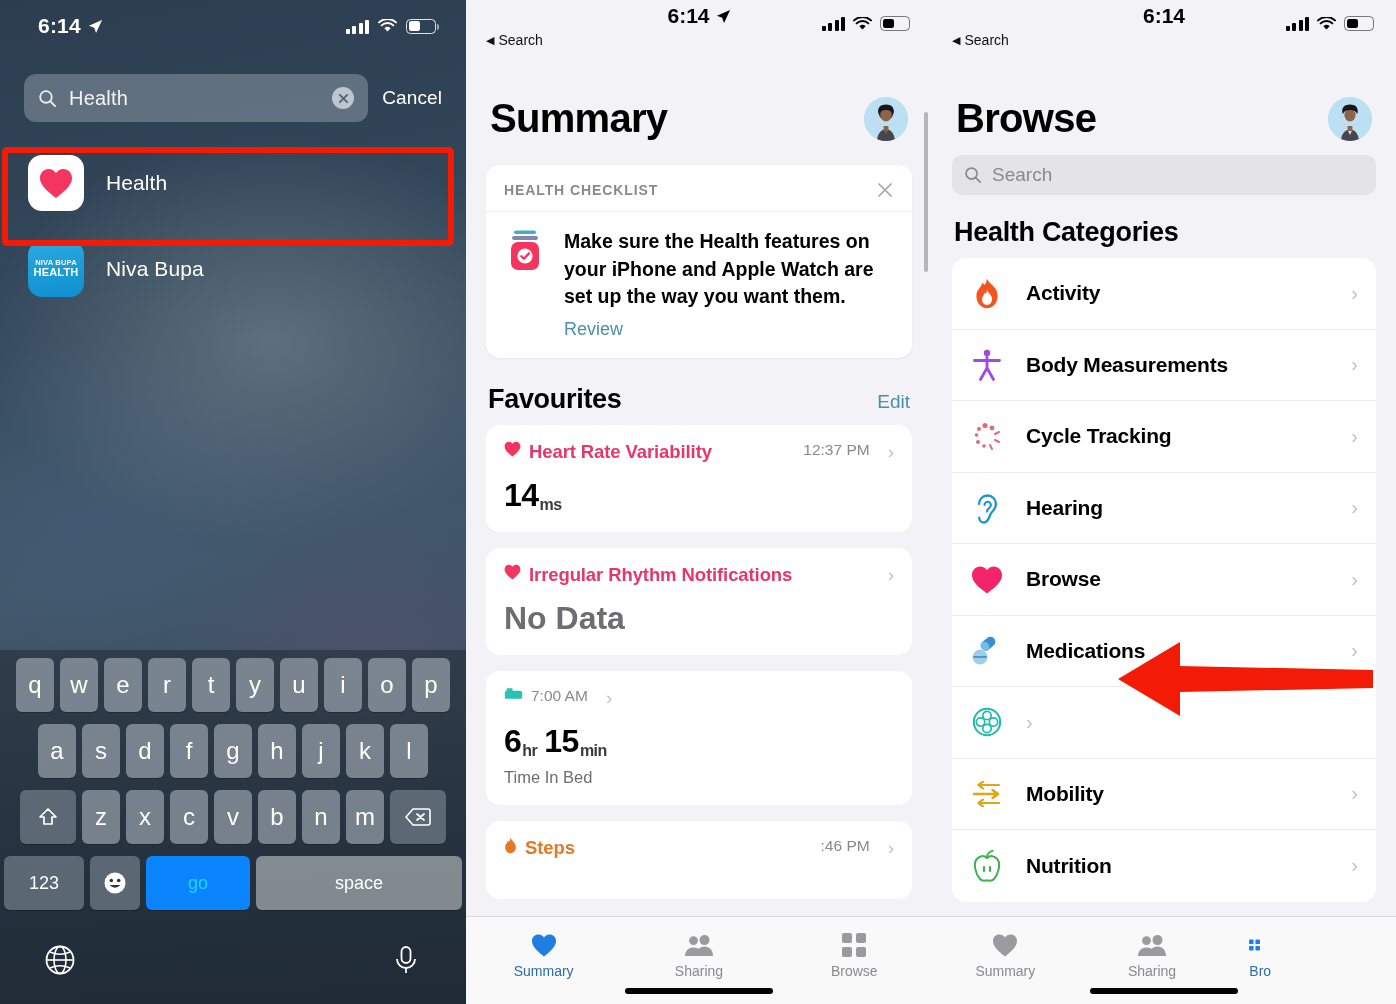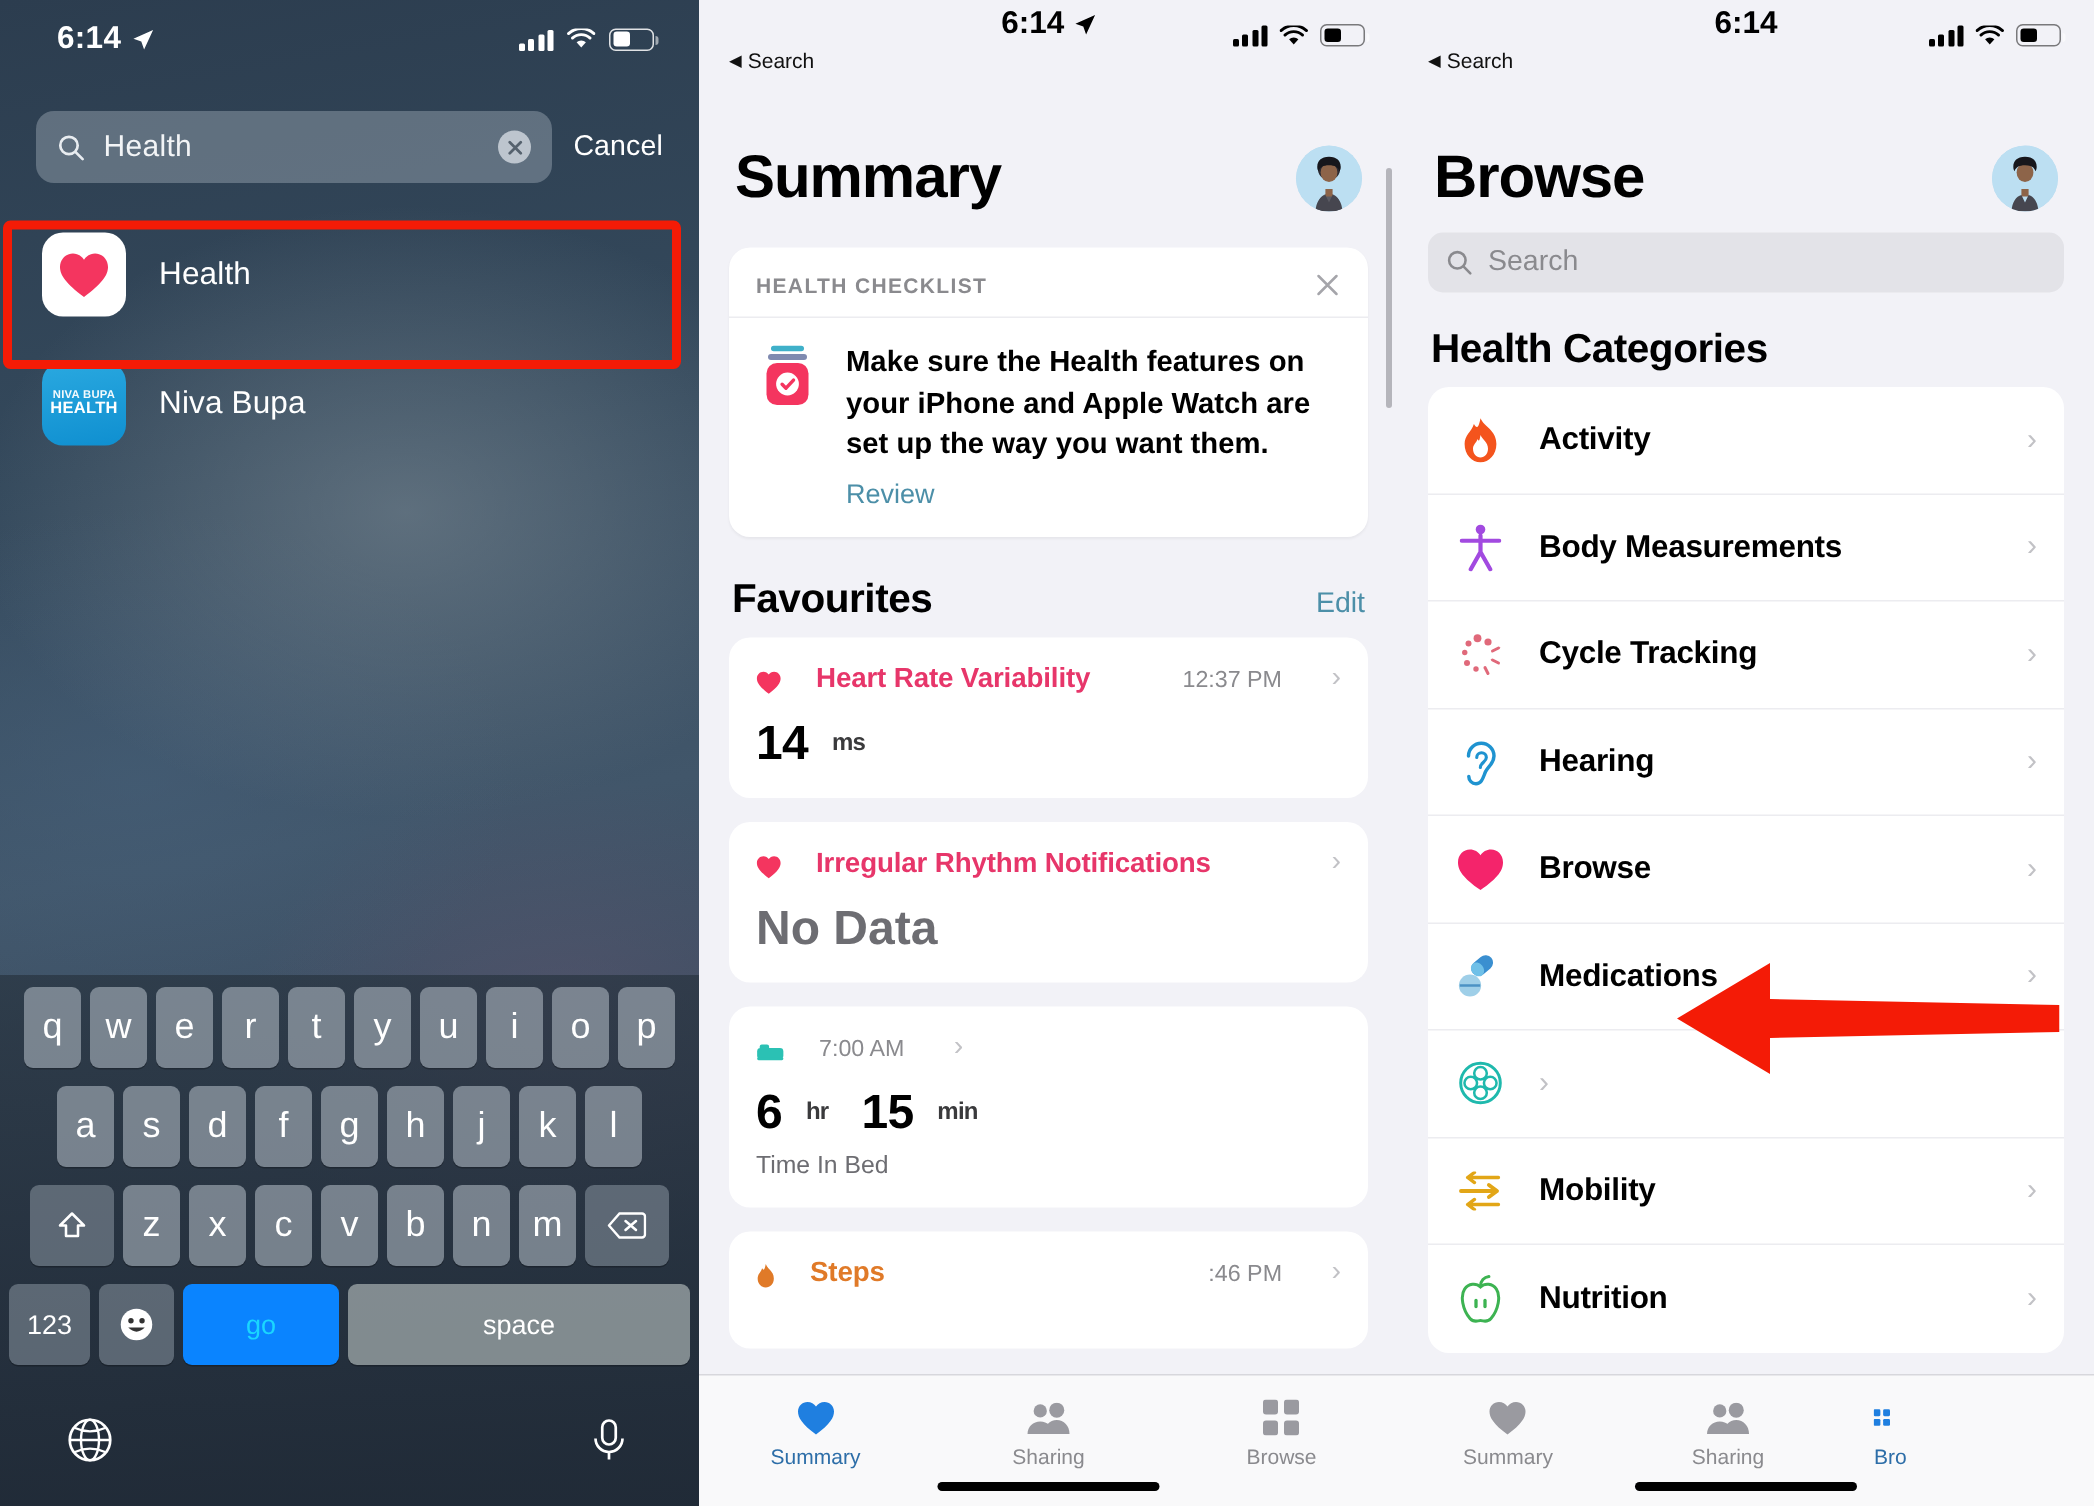--- a/index.html
+++ b/index.html
@@ -60,21 +60,21 @@
   
   .keyboard{ position:absolute; left:0; right:0; bottom:0; height:354px;
     background:linear-gradient(180deg, rgba(40,52,64,.72), rgba(30,40,52,.86)); padding:8px 4px 0; }
   .krow{ display:flex; justify-content:center; gap:6px; margin-bottom:12px; }
   .key{ height:54px; border-radius:6px; background:rgba(168,178,188,.62);
     color:#fff; font-size:24px; display:flex; align-items:center; justify-content:center;
     width:38px; box-shadow:0 1px 0 rgba(0,0,0,.25); }
   .krow.r2{ padding:0 18px; }
   .krow.r3{ padding:0 2px; }
   .key.wide{ width:56px; background:rgba(128,140,152,.6); }
-  .key.num{ width:54px; font-size:18px; background:rgba(128,140,152,.6); }
+  .key.num{ width:80px; font-size:18px; background:rgba(128,140,152,.6); }
   .key.emoji{ width:50px; font-size:22px; background:rgba(128,140,152,.6); }
   .key.space{ flex:1; max-width:228px; background:rgba(178,186,186,.66); font-size:18px; }
   .key.go{ width:104px; background:#0a84ff; color:#1ad6ff; font-size:18px; }
   .kbot{ display:flex; align-items:center; justify-content:space-between;
     padding:22px 40px 0; }
   .kbot svg{ width:32px; height:32px; }
 
   
   .pane{ position:relative; background:#f2f2f7; height:1004px; overflow:hidden; }
   .pane-mid{ width:466px; }
@@ -112,29 +112,29 @@
   .pill-icon{ width:44px; height:46px; flex:0 0 auto; }
   .chk-text{ font-size:19.5px; line-height:1.42; font-weight:600; color:#000; }
   .review{ color:#4c8fa8; font-size:18px; margin-top:8px; display:inline-block; }
 
   .sec-head{ display:flex; align-items:baseline; justify-content:space-between;
     padding:26px 22px 10px; }
   .sec-head h2{ font-size:27px; font-weight:700; letter-spacing:-.3px; color:#000; }
   .sec-head .edit{ font-size:19px; color:#4c8fa8; }
 
   .fav{ margin:0 20px 16px; background:#fff; border-radius:14px; padding:16px 18px 18px; }
-  .fav-top{ display:flex; align-items:flex-end; gap:23px; }
+  .fav-top{ display:flex; align-items:flex-start; gap:8px; }
   .fav-name{ font-size:18.5px; font-weight:700; letter-spacing:-.1px; flex:1; }
   .fav-name.pink{ color:#e7366a; }
   .fav-name.teal{ color:#2bc1b4; }
   .fav-name.orange{ color:#e07a28; }
   .fav-time{ font-size:15.5px; color:#8a8a8e; }
   .chev{ color:#c2c2c6; font-size:19px; margin-left:10px; }
   .fav-val{ margin-top:14px; font-size:32px; font-weight:700; color:#000;
-    letter-spacing:-.5px; display:flex; align-items:center; gap:16px; }
+    letter-spacing:-.5px; display:flex; align-items:flex-end; gap:1px; }
   .fav-val .u{ font-size:16px; font-weight:600; color:#3a3a3c; margin-right:6px; }
   .fav-nodata{ margin-top:14px; font-size:32px; font-weight:600; color:#6d6d72; }
   .fav-sub{ margin-top:8px; font-size:16.5px; color:#6d6d72; }
   .heart-sm{ width:17px; height:16px; flex:0 0 auto; }
 
   
   .tabbar{ position:absolute; left:0; right:0; bottom:0; height:88px;
     background:rgba(249,249,250,.94); border-top:1px solid #d7d7dc;
     display:flex; align-items:flex-start; padding-top:14px; }
   .tab{ flex:1; display:flex; flex-direction:column; align-items:center; gap:6px; }

